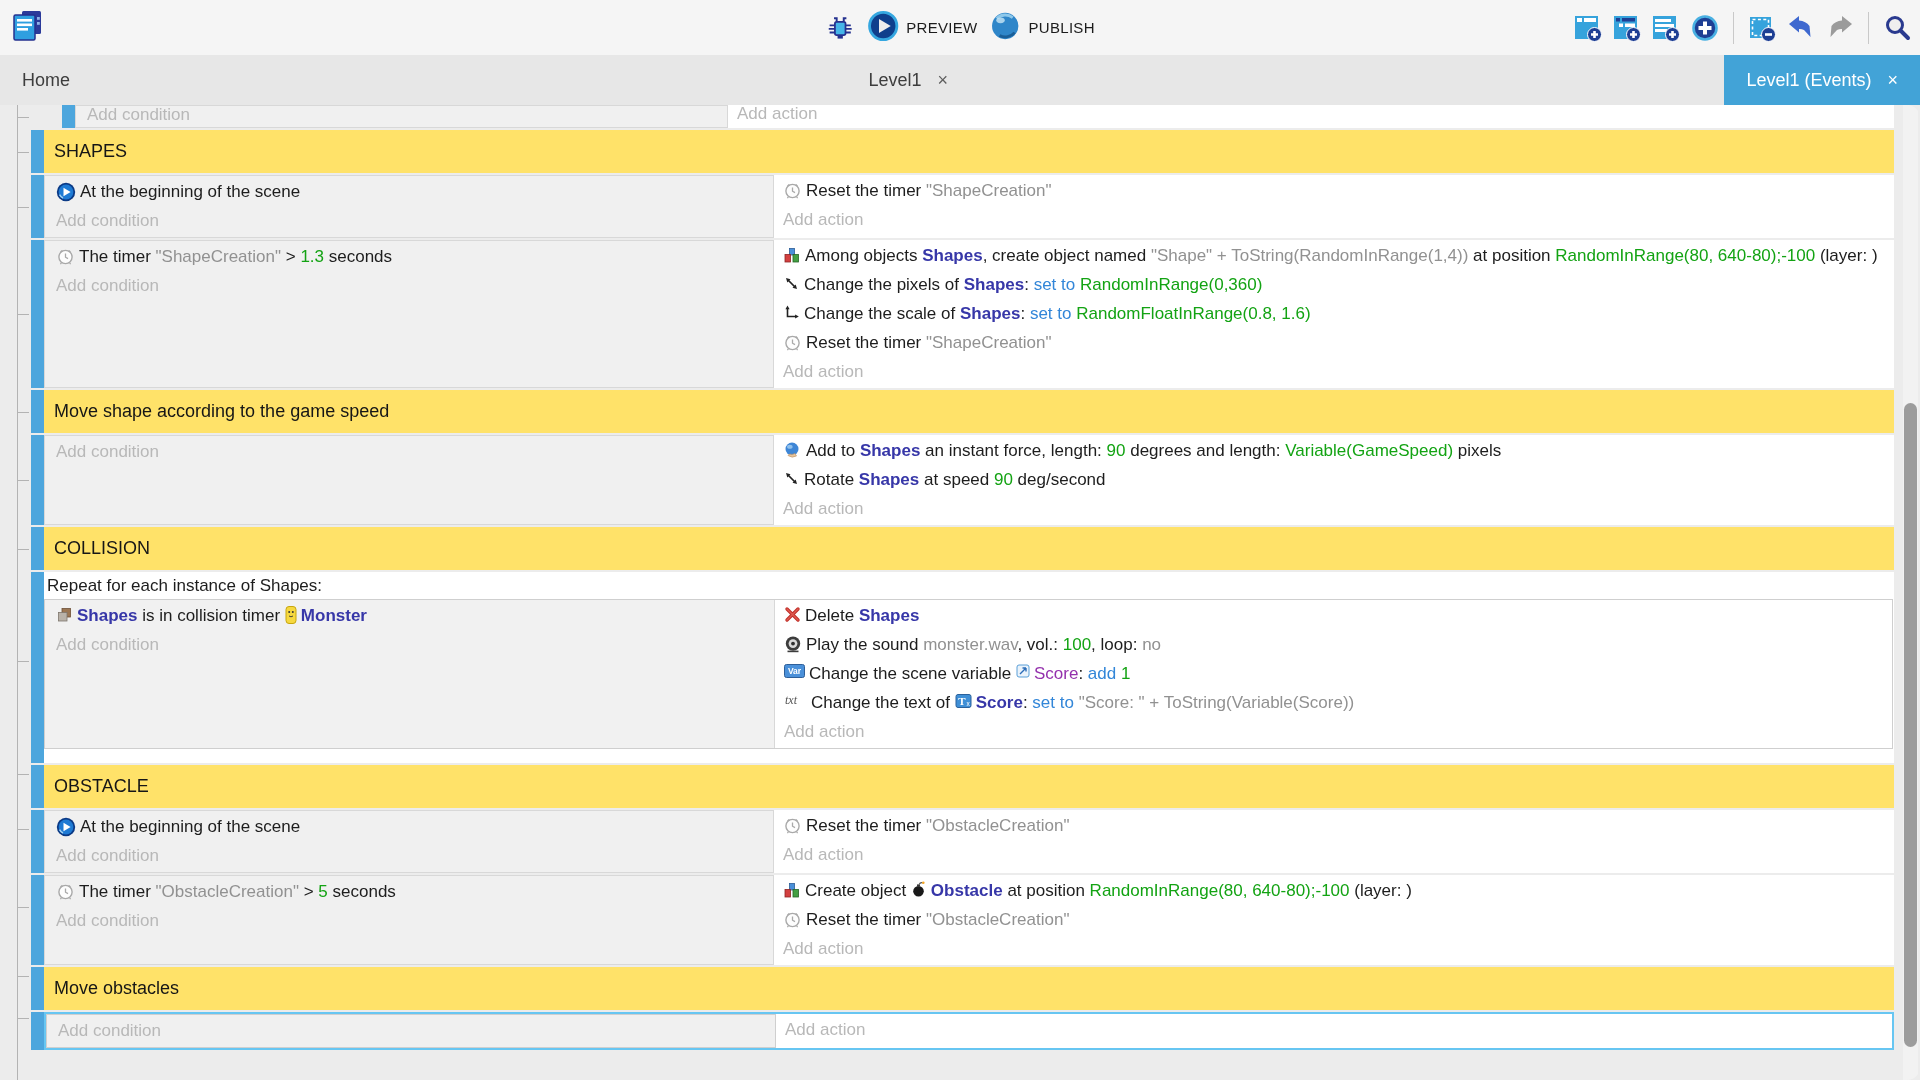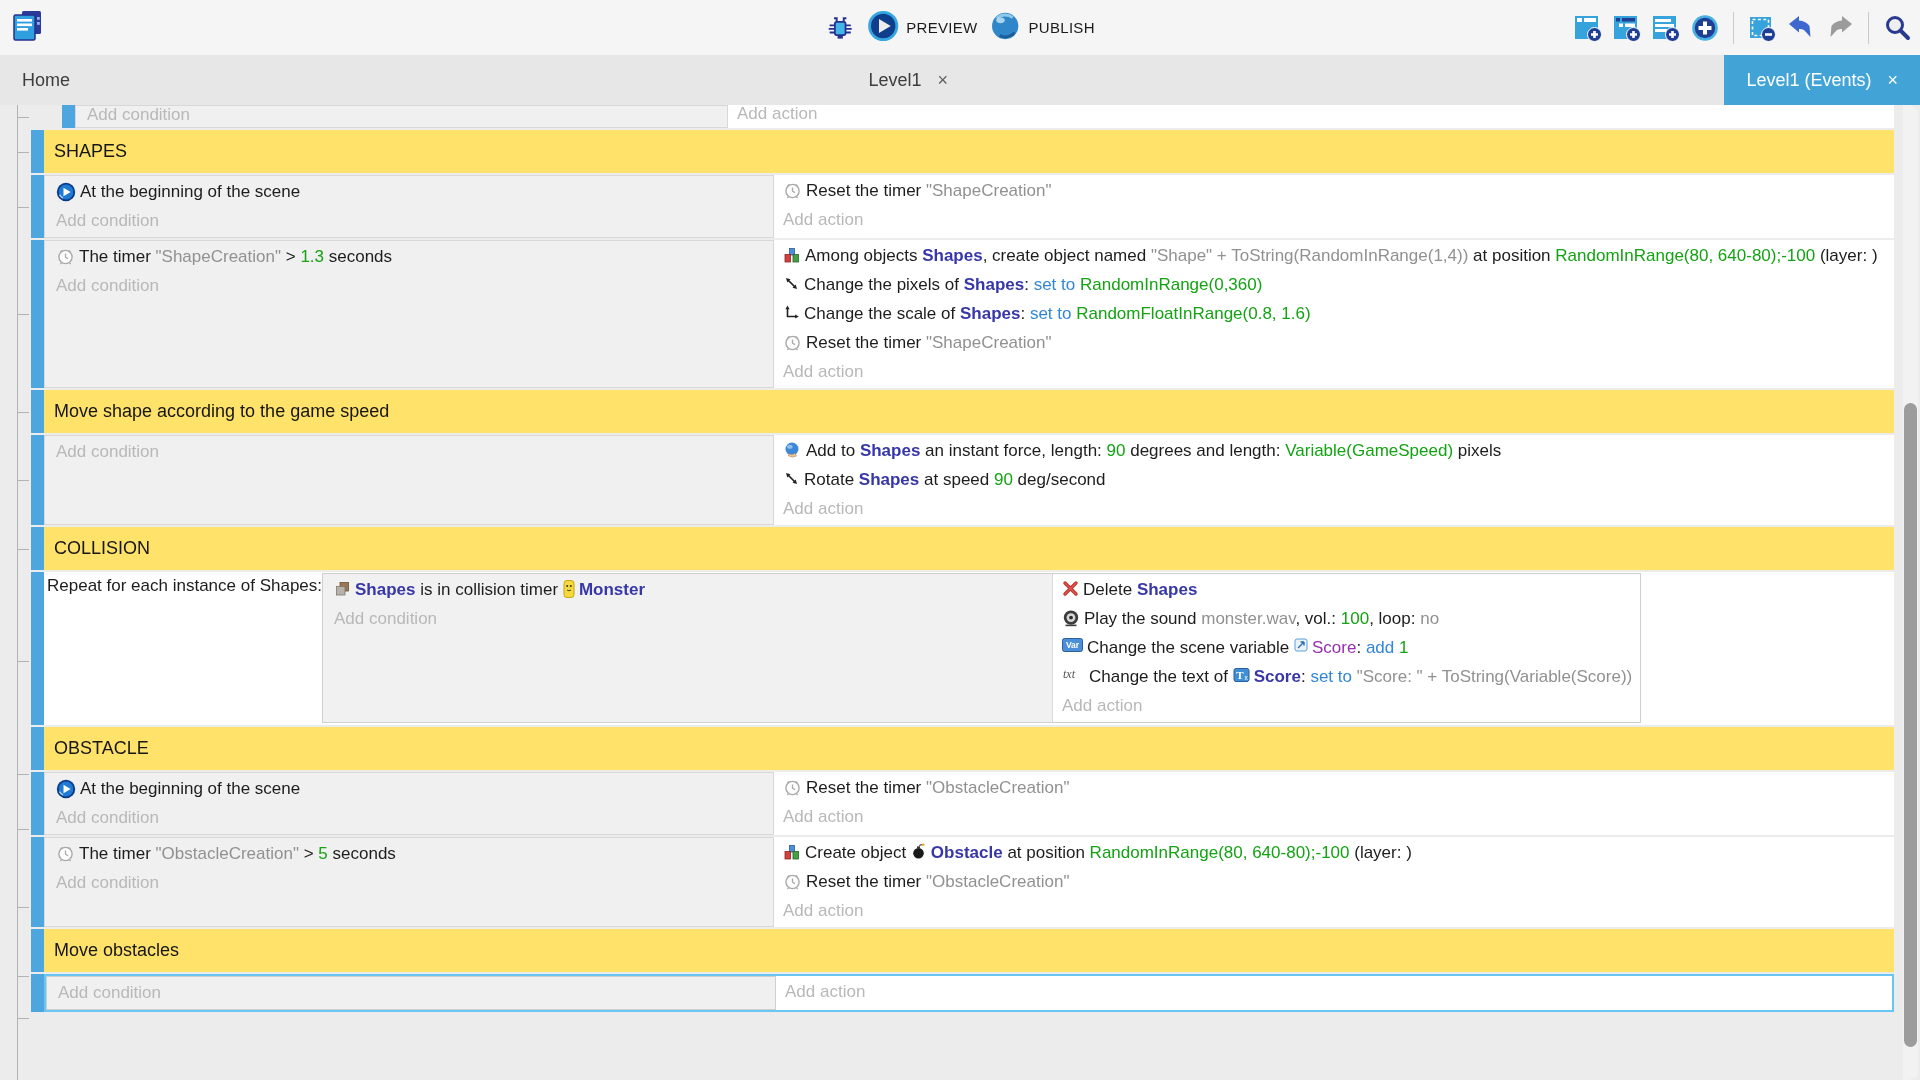--- a/index.html
+++ b/index.html
@@ -36,21 +36,21 @@
   .evicon{display:inline-block;vertical-align:-3px;margin-right:4px;}
   .evicon svg{vertical-align:top;}
   .seg-p{color:#1d1d1d;} .seg-o{color:#3737a8;font-weight:bold;}
   .seg-g{color:#13a313;} .seg-b{color:#3286d8;}
   .seg-q{color:#919191;} .seg-v{color:#9431ad;} .seg-ph{color:#b8b8b8;}
   
   .block.partial{margin-left:62px;height:23px;overflow:hidden;}
   .block.partial .cond-cell{width:653px;}
   .block.partial .line{margin-top:-7px;}
   
-  .fe-body{flex:1;background:#fff;display:flex;flex-direction:row;padding:1px 1px 2px 0;}
+  .fe-body{flex:1;background:#fff;display:flex;flex-direction:column;padding:1px 1px 14px 0;}
   .fe-header{padding-left:3px;}
   .fe-inner{display:flex;border:1px solid #cfcfcf;}
   .fe-inner .cond-cell{border:none;border-right:1px solid #d8d8d8;background:#f1f1f1;}
   
   .block.selected .ev-body{border:2px solid #67c6f2;}
   .block.selected .cond-cell{border:1px solid #cfcfcf;}
   
   .vscroll{position:absolute;right:2px;top:0;bottom:0;width:15px;background:#f2f2f2;}
   .vthumb{position:absolute;left:1px;width:13px;background:#9c9c9c;border-radius:7px;}
 </style>

